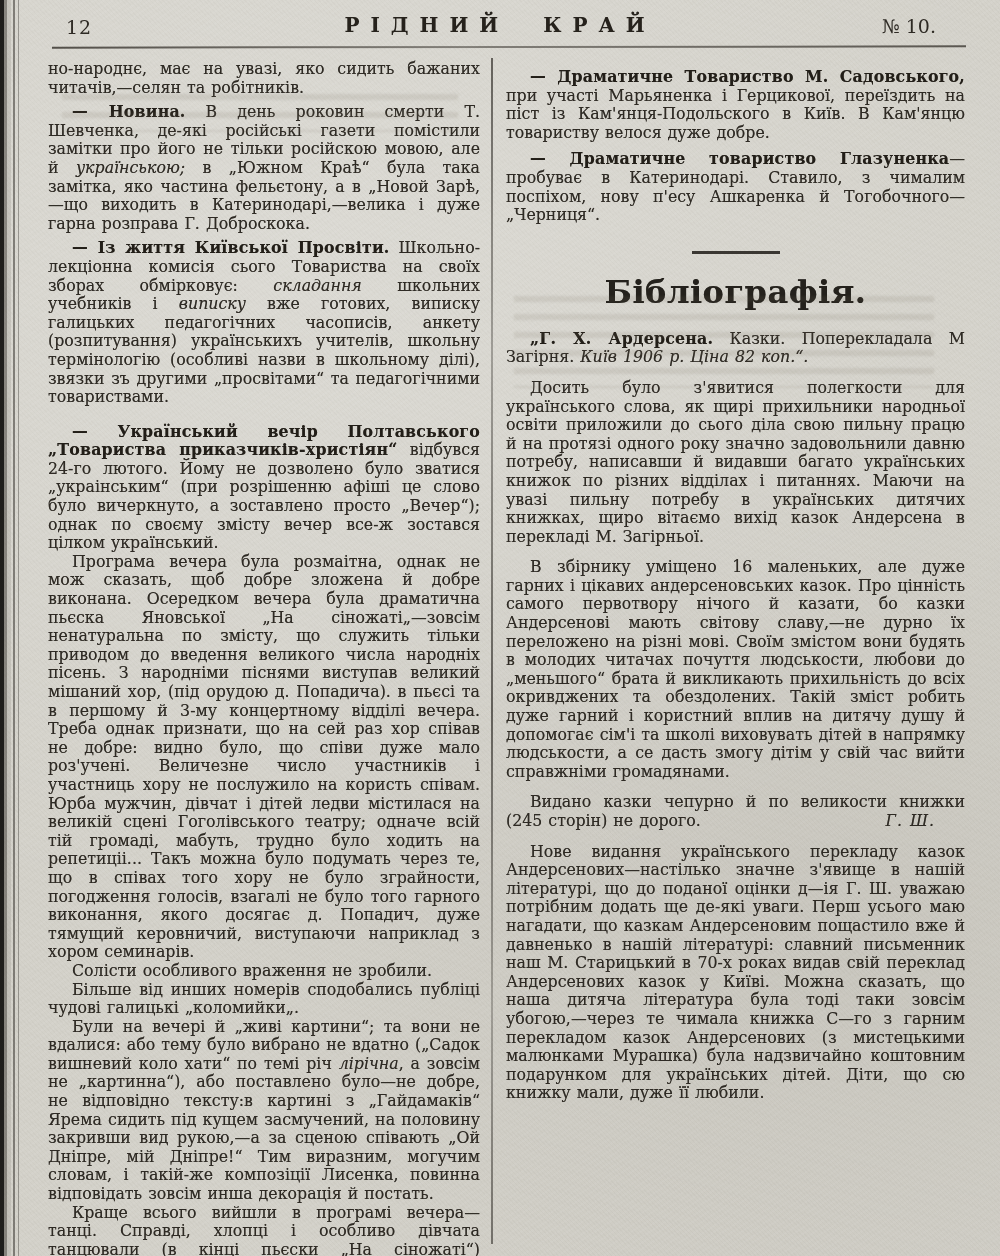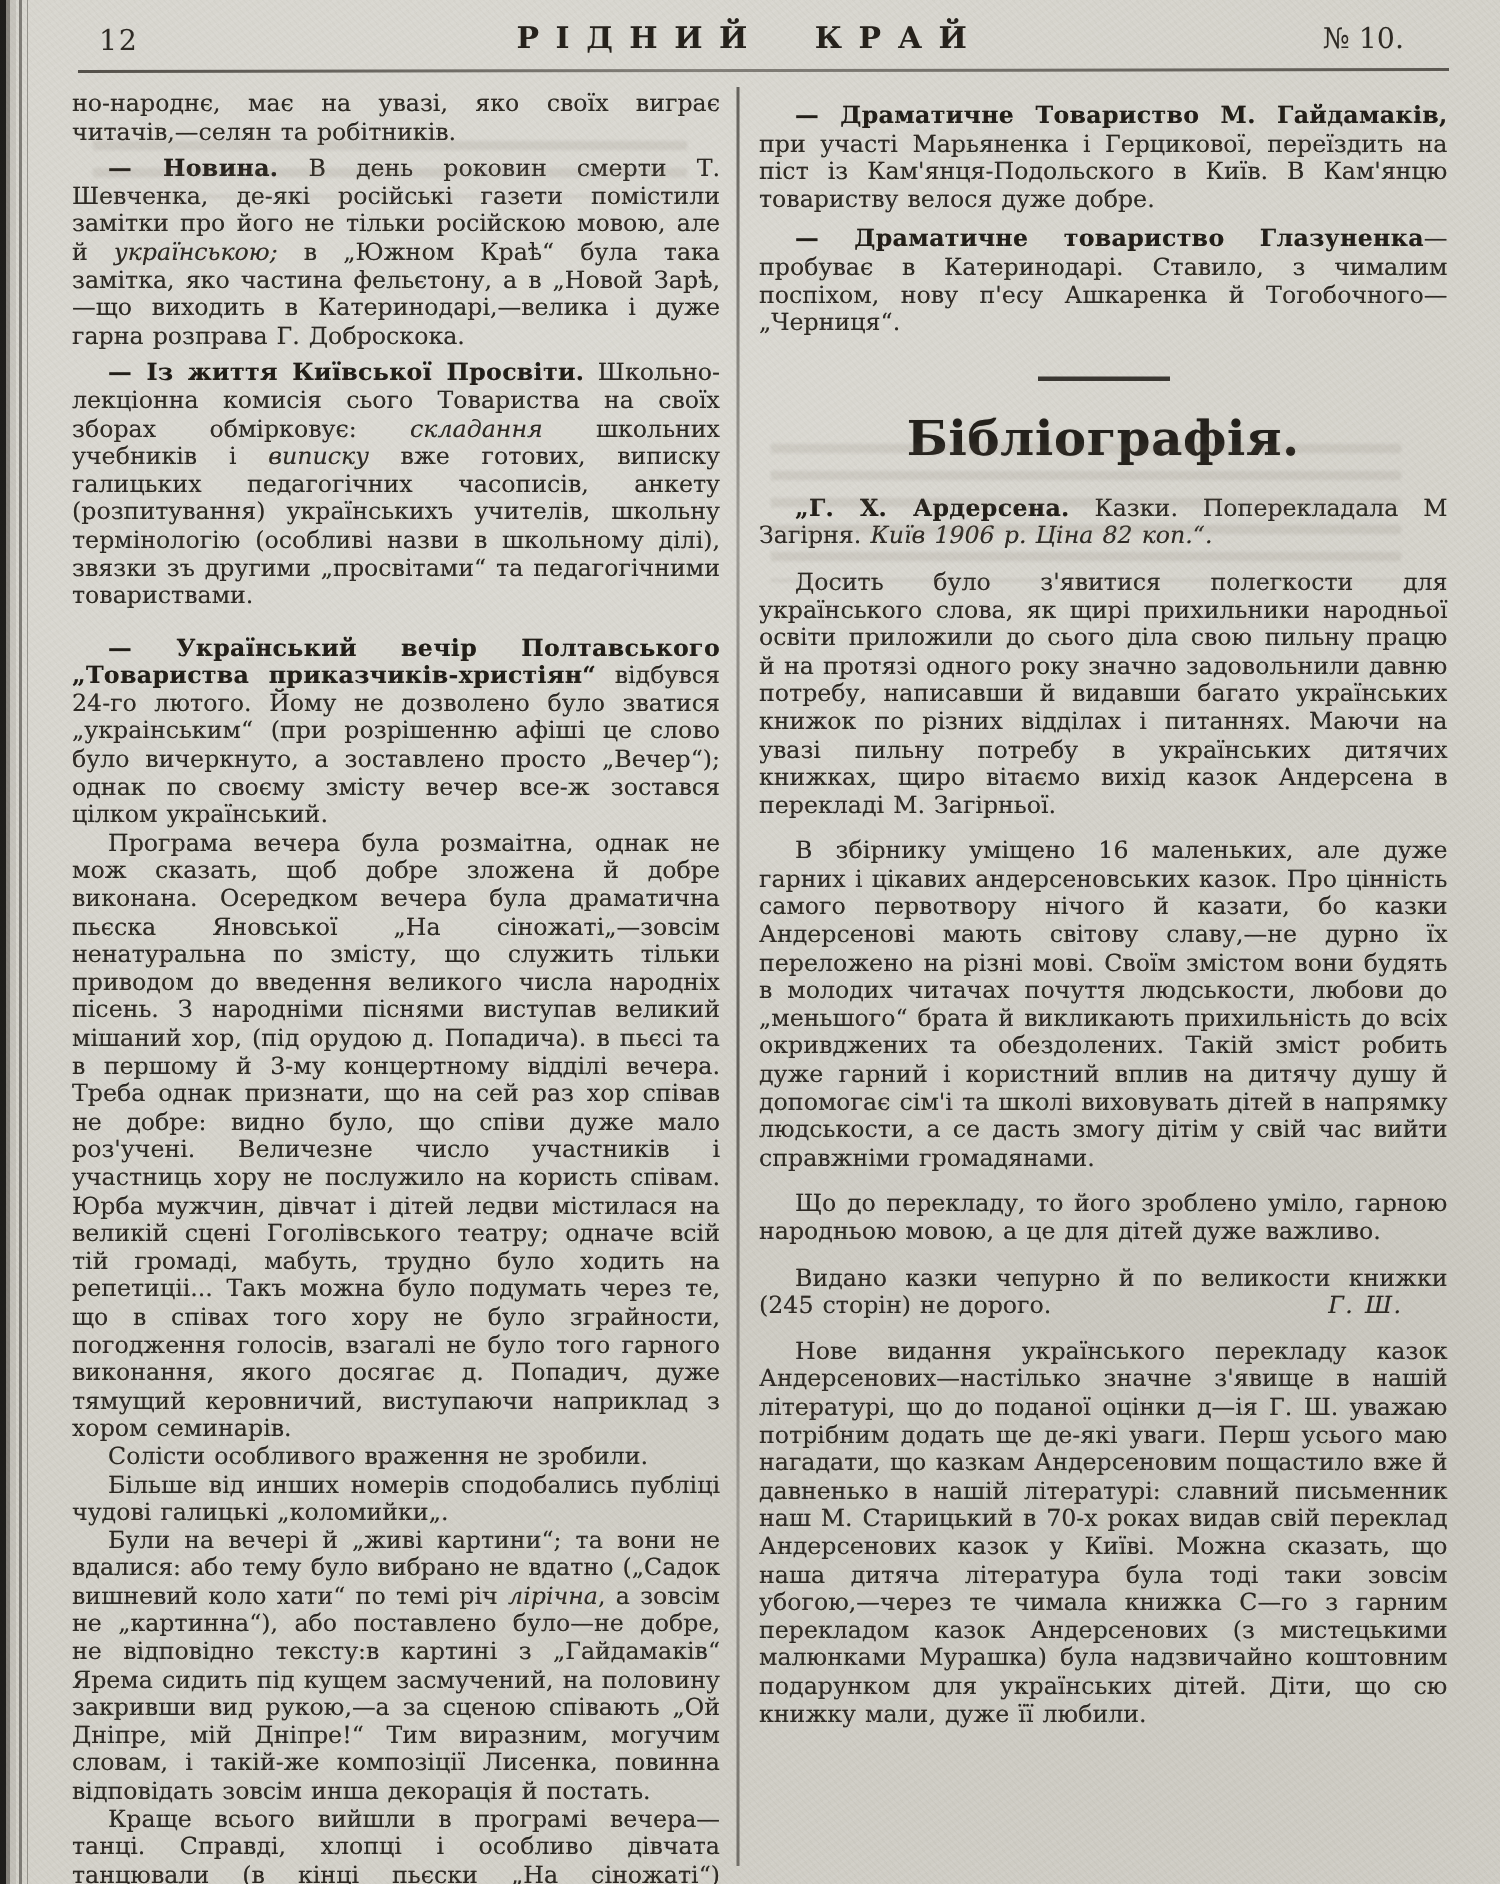--- a/index.html
+++ b/index.html
@@ -64,39 +64,38 @@
 
 <div class="page">
   <div class="binding"></div>
 
   <span class="pgnum">12</span>
   <span class="title">РІДНИЙ КРАЙ</span>
   <span class="issue">№ 10.</span>
   <div class="header-rule"></div>
 
   <div class="col col-left">
-      <p class="para no-indent"><span>но-народнє, має на увазі, яко своїх виграє читачів,—селян та робітників.</span></p>
+      <p class="para no-indent"><span>но-народнє, має на увазі, яко сидить бажаних читачів,—селян та робітників.</span></p>
       <p class="para" style="margin-top: 6px;"><span class="seg-bold">— Новина.</span><span> В день роковин смерти Т. Шевченка, де-які російські газети помістили замітки про його не тільки російскою мовою, але й </span><span class="seg-italic">українською;</span><span> в „Южном Краѣ“ була така замітка, яко частина фельєтону, а в „Новой Зарѣ,—що виходить в Катеринодарі,—велика і дуже гарна розправа Г. Доброскока.</span></p>
       <p class="para" style="margin-top: 6px;"><span class="seg-bold">— Із життя Київської Просвіти.</span><span> Школьно-лекціонна комисія сього Товариства на своїх зборах обмірковує: </span><span class="seg-italic">складання</span><span> школьних учебників і </span><span class="seg-italic">виписку</span><span> вже готових, виписку галицьких педагогічних часописів, анкету (розпитування) українськихъ учителів, школьну термінологію (особливі назви в школьному ділі), звязки зъ другими „просвітами“ та педагогічними товариствами.</span></p>
       <p class="para" style="margin-top: 16px;"><span class="seg-bold">— Український вечір Полтавського „Товариства приказчиків-христіян“</span><span> відбувся 24-го лютого. Йому не дозволено було зватися „украінським“ (при розрішенню афіші це слово було вичеркнуто, а зоставлено просто „Вечер“); однак по своєму змісту вечер все-ж зостався цілком український.</span></p>
       <p class="para"><span>Програма вечера була розмаітна, однак не мож сказать, щоб добре зложена й добре виконана. Осередком вечера була драматична пьєска Яновської „На сіножаті„—зовсім ненатуральна по змісту, що служить тільки приводом до введення великого числа народніх пісень. З народніми піснями виступав великий мішаний хор, (під орудою д. Попадича). в пьєсі та в першому й 3-му концертному відділі вечера. Треба однак признати, що на сей раз хор співав не добре: видно було, що співи дуже мало роз'учені. Величезне число участників і участниць хору не послужило на користь співам. Юрба мужчин, дівчат і дітей ледви містилася на великій сцені Гоголівського театру; одначе всій тій громаді, мабуть, трудно було ходить на репетиціі... Такъ можна було подумать через те, що в співах того хору не було зграйности, погодження голосів, взагалі не було того гарного виконання, якого досягає д. Попадич, дуже тямущий керовничий, виступаючи наприклад з хором семинарів.</span></p>
       <p class="para"><span>Солісти особливого враження не зробили.</span></p>
       <p class="para"><span>Більше від инших номерів сподобались публіці чудові галицькі „коломийки„.</span></p>
       <p class="para"><span>Були на вечері й „живі картини“; та вони не вдалися: або тему було вибрано не вдатно („Садок вишневий коло хати“ по темі річ </span><span class="seg-italic">лірічна</span><span>, а зовсім не „картинна“), або поставлено було—не добре, не відповідно тексту:в картині з „Гайдамаків“ Ярема сидить під кущем засмучений, на половину закривши вид рукою,—а за сценою співають „Ой Дніпре, мій Дніпре!“ Тим виразним, могучим словам, і такій-же композіції Лисенка, повинна відповідать зовсім инша декорація й постать.</span></p>
       <p class="para"><span>Краще всього вийшли в програмі вечера—танці. Справді, хлопці і особливо дівчата танцювали (в кінці пьєски „На сіножаті“) надзвичайно гарно.</span></p>
     </div>
   <div class="col-divider"></div>
   <div class="col col-right">
-      <p class="para" style="margin-top: 8px;"><span class="seg-bold">— Драматичне Товариство М. Гайдамаків,</span><span> при участі Марьяненка і Герцикової, переїздить на піст із Кам'янця-Подольского в Київ. В Кам'янцю товариству велося дуже добре.</span></p>
+      <p class="para" style="margin-top: 8px;"><span class="seg-bold">— Драматичне Товариство М. Садовського,</span><span> при участі Марьяненка і Герцикової, переїздить на піст із Кам'янця-Подольского в Київ. В Кам'янцю товариству велося дуже добре.</span></p>
       <p class="para" style="margin-top: 8px;"><span class="seg-bold">— Драматичне товариство Глазуненка</span><span>—пробуває в Катеринодарі. Ставило, з чималим поспіхом, нову п'есу Ашкаренка й Тогобочного—„Черниця“.</span></p>
       <div class="short-rule" style="margin-top: 26px;"></div>
       <p class="heading" style="margin-top: 18px;"><span>Бібліографія.</span></p>
       <p class="para" style="margin-top: 18px;"><span class="seg-bold">„Г. Х. Ардерсена.</span><span> Казки. Поперекладала М Загірня. </span><span class="seg-italic">Київ 1906 р. Ціна 82 коп.“.</span></p>
       <p class="para" style="margin-top: 12px;"><span>Досить було з'явитися полегкости для українського слова, як щирі прихильники народньої освіти приложили до сього діла свою пильну працю й на протязі одного року значно задовольнили давню потребу, написавши й видавши багато українських книжок по різних відділах і питаннях. Маючи на увазі пильну потребу в українських дитячих книжках, щиро вітаємо вихід казок Андерсена в перекладі М. Загірньої.</span></p>
       <p class="para" style="margin-top: 12px;"><span>В збірнику уміщено 16 маленьких, але дуже гарних і цікавих андерсеновських казок. Про цінність самого первотвору нічого й казати, бо казки Андерсенові мають світову славу,—не дурно їх переложено на різні мові. Своїм змістом вони будять в молодих читачах почуття людськости, любови до „меньшого“ брата й викликають прихильність до всіх окривджених та обездолених. Такій зміст робить дуже гарний і користний вплив на дитячу душу й допомогає сім'і та школі виховувать дітей в напрямку людськости, а се дасть змогу дітім у свій час вийти справжніми громадянами.</span></p>
-      <p class="para" style="margin-top: 12px;"><span>Що до перекладу, то його зроблено уміло, гарною народньою мовою, а це для дітей дуже важливо.</span></p>
       <p class="para" style="position: relative; margin-top: 12px;"><span>Видано казки чепурно й по великости книжки (245 сторін) не дорого.</span><span class="sig">Г. Ш.</span></p>
       <p class="para" style="margin-top: 12px;"><span>Нове видання українського перекладу казок Андерсенових—настілько значне з'явище в нашій літературі, що до поданої оцінки д—ія Г. Ш. уважаю потрібним додать ще де-які уваги. Перш усього маю нагадати, що казкам Андерсеновим пощастило вже й давненько в нашій літературі: славний письменник наш М. Старицький в 70-х роках видав свій переклад Андерсенових казок у Київі. Можна сказать, що наша дитяча література була тоді таки зовсім убогою,—через те чимала книжка С—го з гарним перекладом казок Андерсенових (з мистецькими малюнками Мурашка) була надзвичайно коштовним подарунком для українських дітей. Діти, що сю книжку мали, дуже її любили.</span></p>
     </div>
 
   <div class="bleed bleed-1"></div>
   <div class="bleed bleed-2"></div>
 </div>
 
 </body></html>

